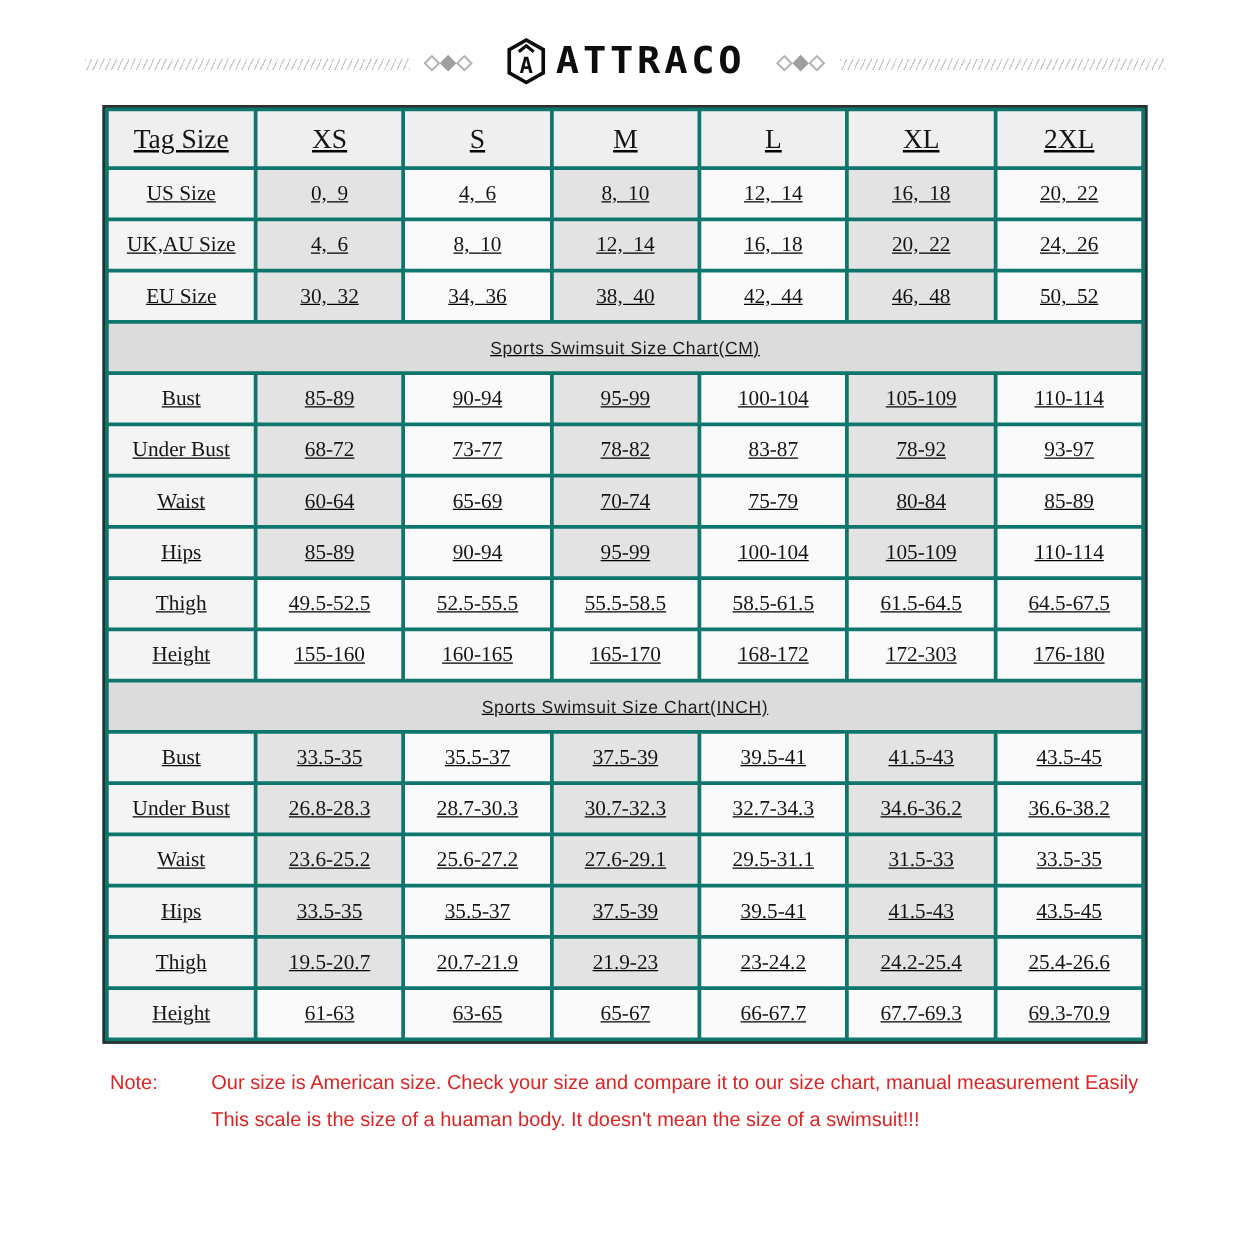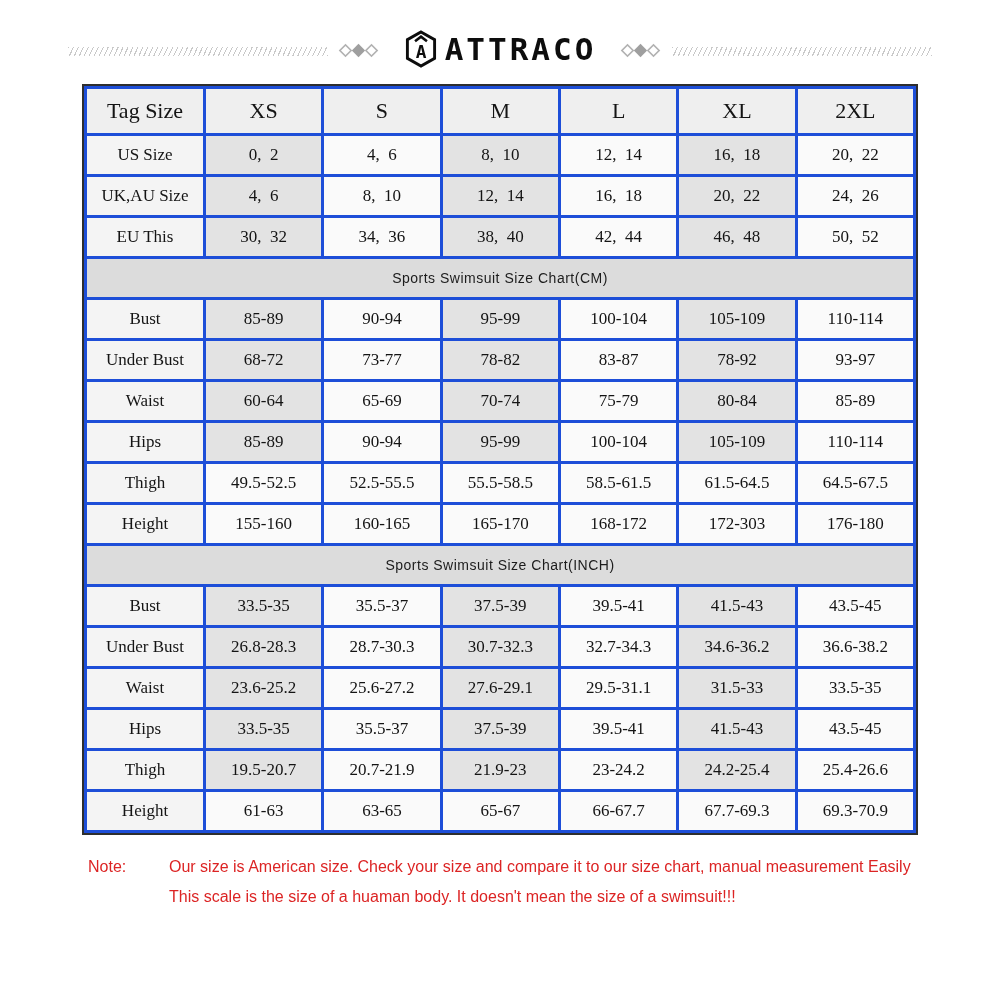--- a/index.html
+++ b/index.html
@@ -29,21 +29,21 @@
     font-family: "DejaVu Sans Mono", monospace;
     font-weight: bold; font-size: 31px; letter-spacing: 3px;
     color: #0d0d0d; transform: scaleY(0.96);
   }
 
   
   table.size-chart {
     width: 836px; margin: 12px auto 0 auto;
     border: 2px solid #2e2e2e;
     border-spacing: 3px; border-collapse: separate;
-    table-layout: fixed; background: #1d4ed8;
+    table-layout: fixed; background: #0f766e; text-decoration: underline;
   }
   table.size-chart th, table.size-chart td {
     text-align: center; vertical-align: middle;
     color: #141414; white-space: pre; overflow: hidden;
     font-family: "Liberation Serif", serif;
   }
   tr.hdr th { height: 44px; font-size: 22px; font-weight: normal; background: #efefef; }
   tr.hdr th:first-child { width: 116px; }
   .rows td { height: 38px; font-size: 17px; background: #fafafa; }
   .rows td:first-child { background: #f4f4f4; }
@@ -112,40 +112,40 @@
           <th>XL</th>
 
           <th>2XL</th>
         </tr>
     </thead>
 
     <tbody class="rows">
 
         <tr>
           <td>US Size</td>
-          <td>0,  2</td>
+          <td>0,  9</td>
           <td>4,  6</td>
           <td>8,  10</td>
           <td>12,  14</td>
           <td>16,  18</td>
           <td>20,  22</td>
         </tr>
 
         <tr>
           <td>UK,AU Size</td>
           <td>4,  6</td>
           <td>8,  10</td>
           <td>12,  14</td>
           <td>16,  18</td>
           <td>20,  22</td>
           <td>24,  26</td>
         </tr>
 
         <tr>
-          <td>EU This</td>
+          <td>EU Size</td>
           <td>30,  32</td>
           <td>34,  36</td>
           <td>38,  40</td>
           <td>42,  44</td>
           <td>46,  48</td>
           <td>50,  52</td>
         </tr>
       </tbody>
 
     <tbody>

